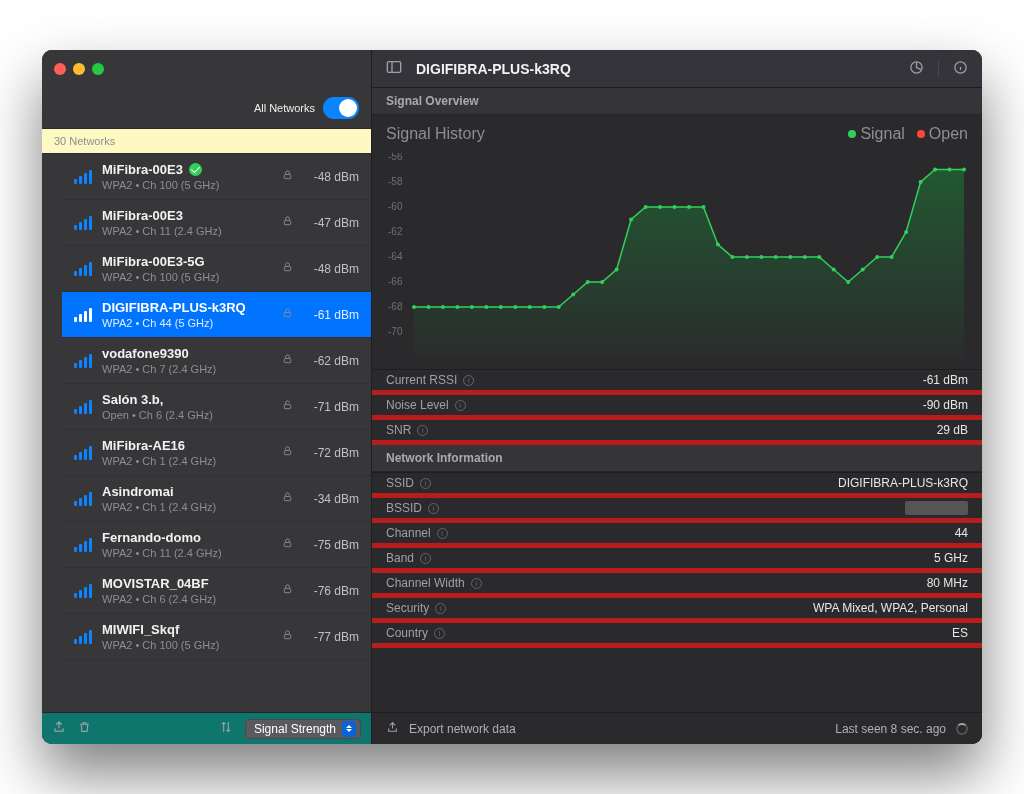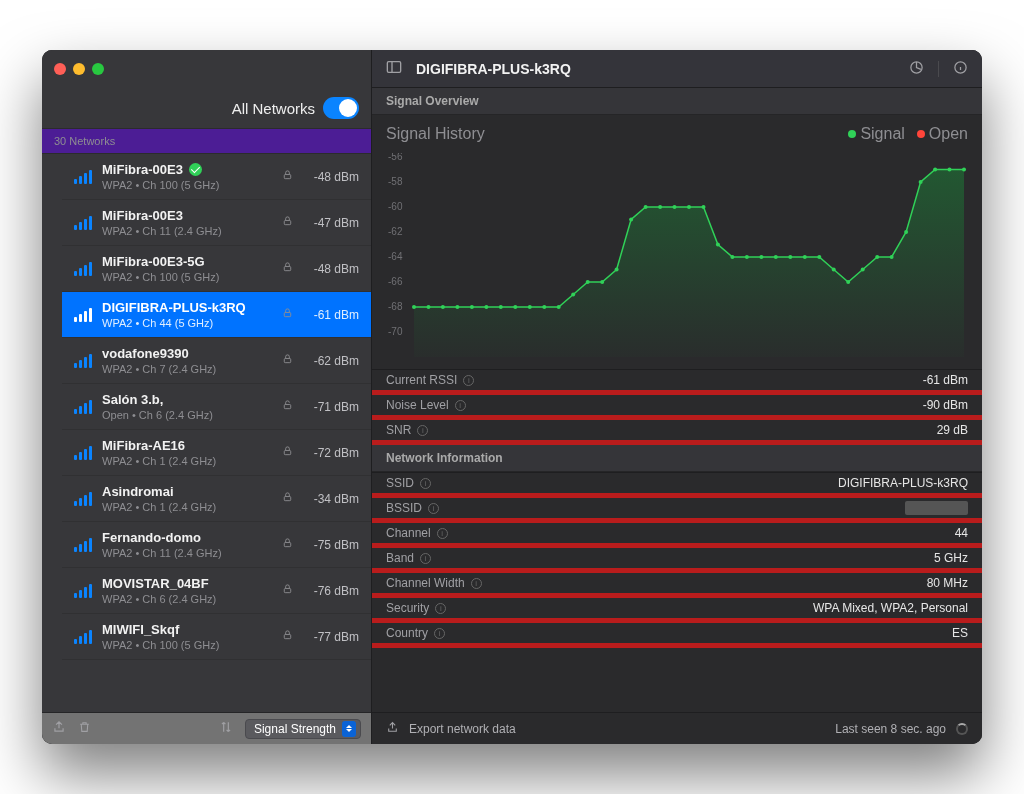--- a/index.html
+++ b/index.html
@@ -43,40 +43,40 @@
   }
   .tl-dot { width: 12px; height: 12px; border-radius: 50%; }
   .side-filter {
     height: 40px;
     display: flex;
     align-items: center;
     justify-content: flex-end;
     padding: 0 12px;
     gap: 8px;
     color: #eee;
-    font-size: 15px;
+    font-size: 11px;
     flex-shrink: 0;
   }
   .toggle {
     width: 36px; height: 22px;
     background: #0a84ff;
     border-radius: 11px;
     position: relative;
   }
   .toggle::after {
     content: "";
     position: absolute;
     right: 2px; top: 2px;
     width: 18px; height: 18px;
     background: #fff;
     border-radius: 50%;
   }
   .side-header {
     padding: 6px 12px;
-    background: #4c1d95;
+    background: #fef9c3;
     border-top: 1px solid #2b2b2d;
     border-bottom: 1px solid #2b2b2d;
     color: #8e8e92;
     font-size: 11px;
     flex-shrink: 0;
   }
   .net-list {
     flex: 1;
     overflow-y: hidden;
     margin-left: 20px;
@@ -156,21 +156,21 @@
     color: #c0c0c4;
     flex-shrink: 0;
   }
   .side-bottom {
     height: 32px;
     display: flex;
     align-items: center;
     padding: 0 10px;
     gap: 12px;
     border-top: 1px solid #252527;
-    background: #737373;
+    background: #0f766e;
     flex-shrink: 0;
   }
   .side-bottom .spacer { flex: 1; }
   .sort-select {
     background: #5a5a5e;
     border: 1px solid #4a4a4e;
     border-radius: 4px;
     height: 20px;
     display: flex;
     align-items: center;

